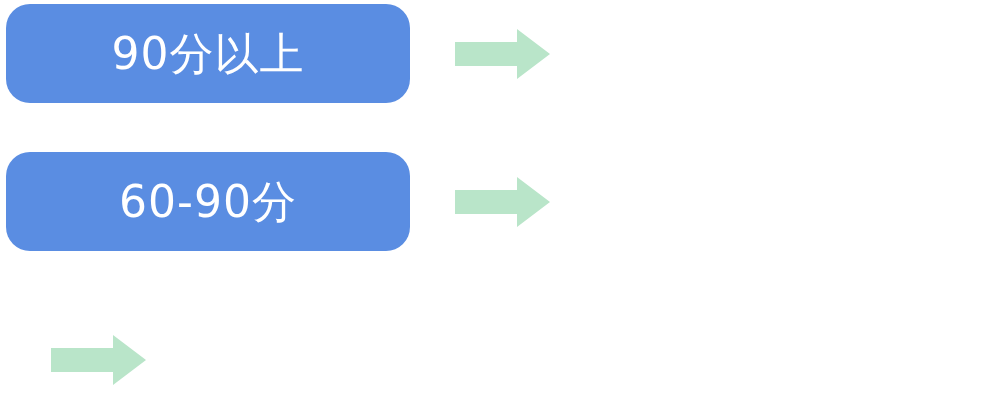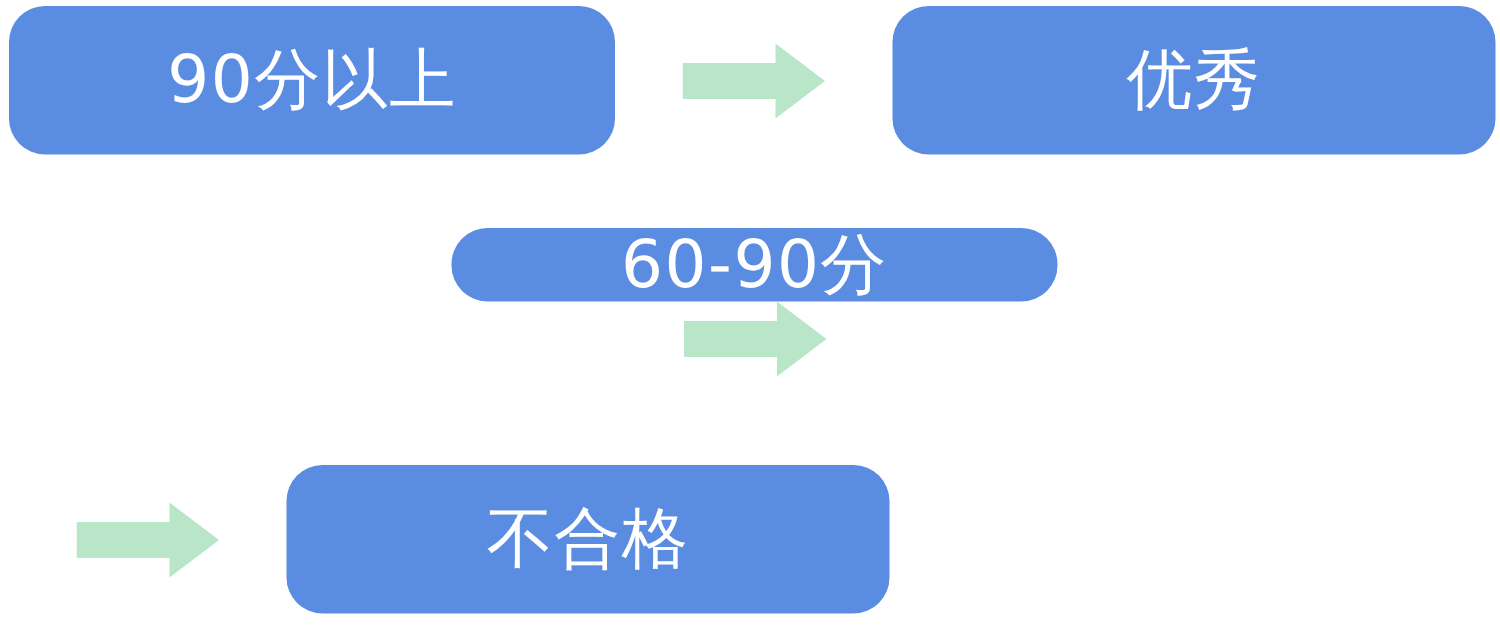--- a/index.html
+++ b/index.html
@@ -17,21 +17,21 @@
     font-family: "DejaVu Sans", "Liberation Sans", sans-serif;
     overflow: hidden;
   }
   .flow-row {
     display: flex;
     align-items: center;
     height: 99px;
     padding-left: 6px;
   }
   .flow-row.r1 { margin-top: 4px; }
-  .flow-row.r2 { margin-top: 49px; flex-direction: column; }
+  .flow-row.r2 { margin-top: 49px; }
   .flow-row.r3 { margin-top: 59px; }
   .node {
     height: 99px;
     background: var(--box-blue);
     border-radius: 24px;
     display: flex;
     align-items: center;
     justify-content: center;
     color: var(--text-white);
     font-size: 44px;
@@ -55,34 +55,32 @@
 
 <div class="canvas">
 
   <div class="flow-row r1">
     <div class="node source">90分以上</div>
     <div class="arrow-cell">
       <svg width="95" height="50" viewBox="0 0 95 50">
         <polygon class="arrow-shape" points="0,13 62,13 62,0 95,25 62,50 62,37 0,37"></polygon>
       </svg>
     </div>
-    <div class="node target">优秀</div>
   </div>
 
   <div class="flow-row r2">
     <div class="node source">60-90分</div>
     <div class="arrow-cell">
       <svg width="95" height="50" viewBox="0 0 95 50">
         <polygon class="arrow-shape" points="0,13 62,13 62,0 95,25 62,50 62,37 0,37"></polygon>
       </svg>
     </div>
   </div>
 
   <div class="flow-row r3">
     <div class="arrow-cell">
       <svg width="95" height="50" viewBox="0 0 95 50">
         <polygon class="arrow-shape" points="0,13 62,13 62,0 95,25 62,50 62,37 0,37"></polygon>
       </svg>
     </div>
-    <div class="node target">不合格</div>
   </div>
 
 </div>
 
 </body></html>

